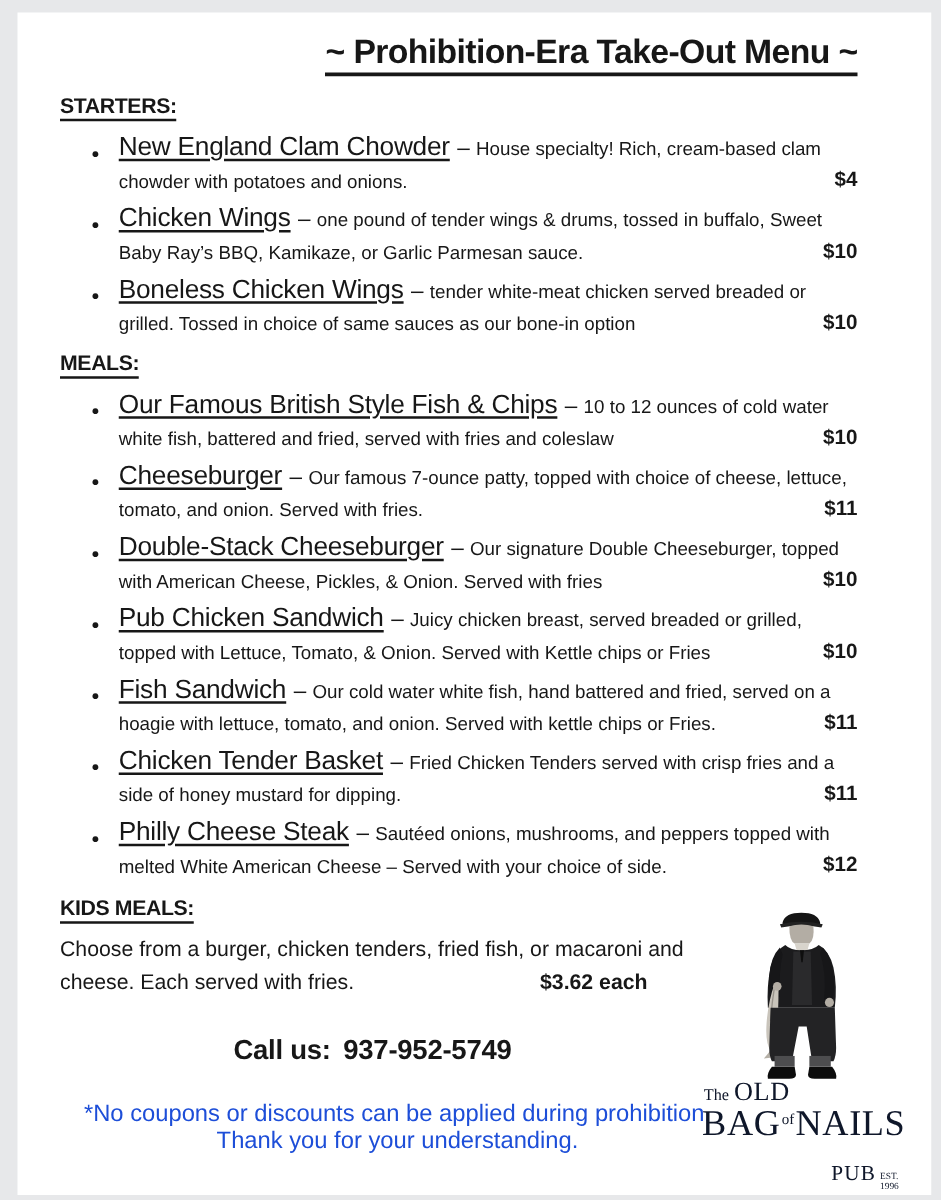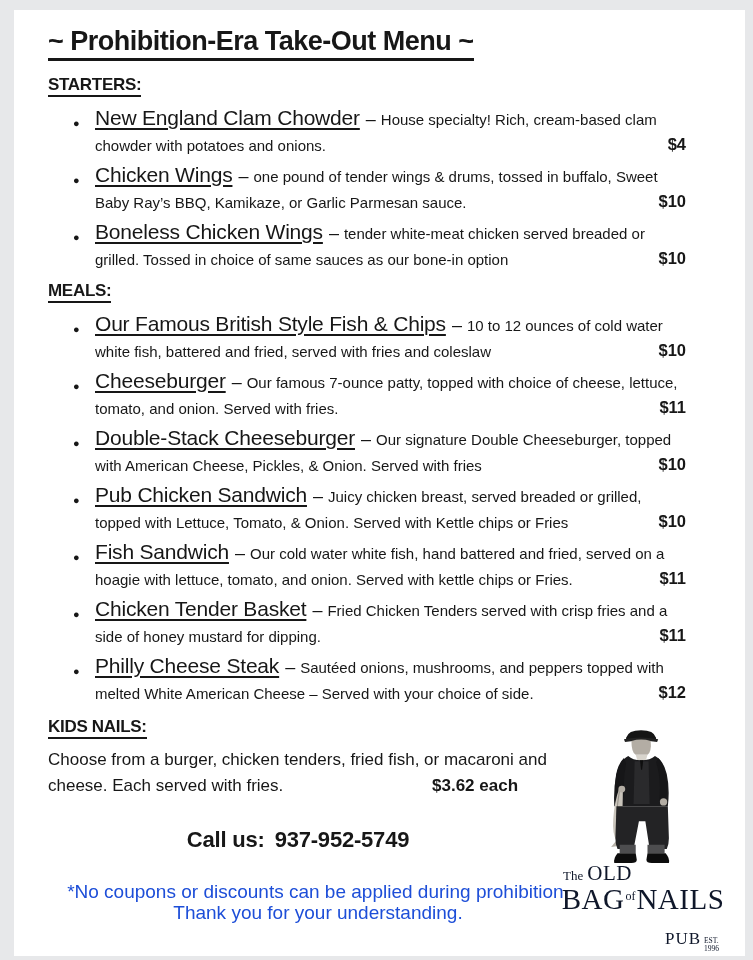--- a/index.html
+++ b/index.html
@@ -10,21 +10,21 @@
     color:#171717;
     -webkit-font-smoothing:antialiased;
   }
   .page{
     position:absolute;left:14px;top:10px;right:8px;bottom:4px;
     background:#ffffff;
     padding:14px 59px 0 34px;
     box-sizing:border-box;
   }
   
-  .title-wrap{text-align:left;margin:2px 0 8px 0;}
+  .title-wrap{text-align:right;margin:2px 0 8px 0;}
   .title{
     display:inline-block;font-size:27px;font-weight:700;letter-spacing:-0.5px;
     border-bottom:3px solid #171717;padding-bottom:1px;
   }
   
   .section-heading{
     display:inline-block;font-size:17px;font-weight:700;letter-spacing:-0.3px;
     border-bottom:2.5px solid #171717;padding-bottom:0px;margin:6px 0 4px 0;
   }
   
@@ -148,21 +148,21 @@
         <span class="item-price">$11</span>
       </li>
       <li class="item">
         <span class="item-name">Philly Cheese Steak</span><span class="dash">–</span><span class="item-desc">Sautéed onions, mushrooms, and peppers topped with melted White American Cheese – Served with your choice of side.</span>
         <span class="item-price">$12</span>
       </li>
     </ul>
   </div>
 
   <div class="kids">
-    <span class="section-heading">KIDS NAILS:</span>
+    <span class="section-heading">KIDS MEALS:</span>
     <p class="kids-desc">
       <span>Choose from a burger, chicken tenders, fried fish, or macaroni and cheese. Each served with fries.</span>
       <span class="kids-price">$3.62 each</span>
     </p>
   </div>
 
   <div class="call">
     <span>Call us:</span><span class="gap"></span><span>937-952-5749</span>
   </div>
 

